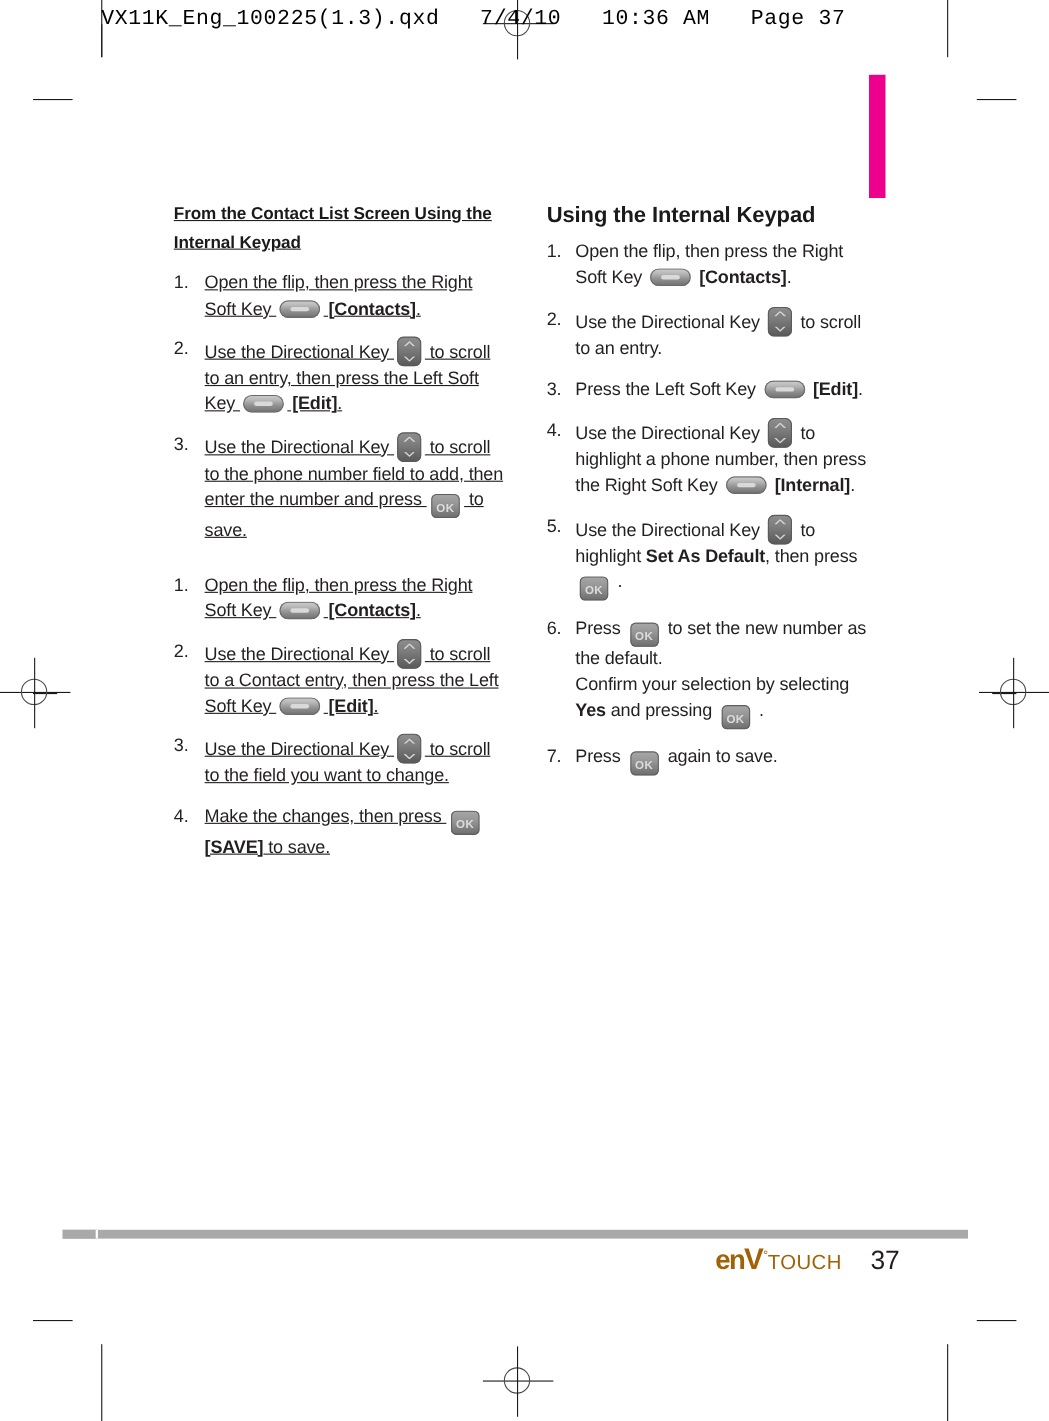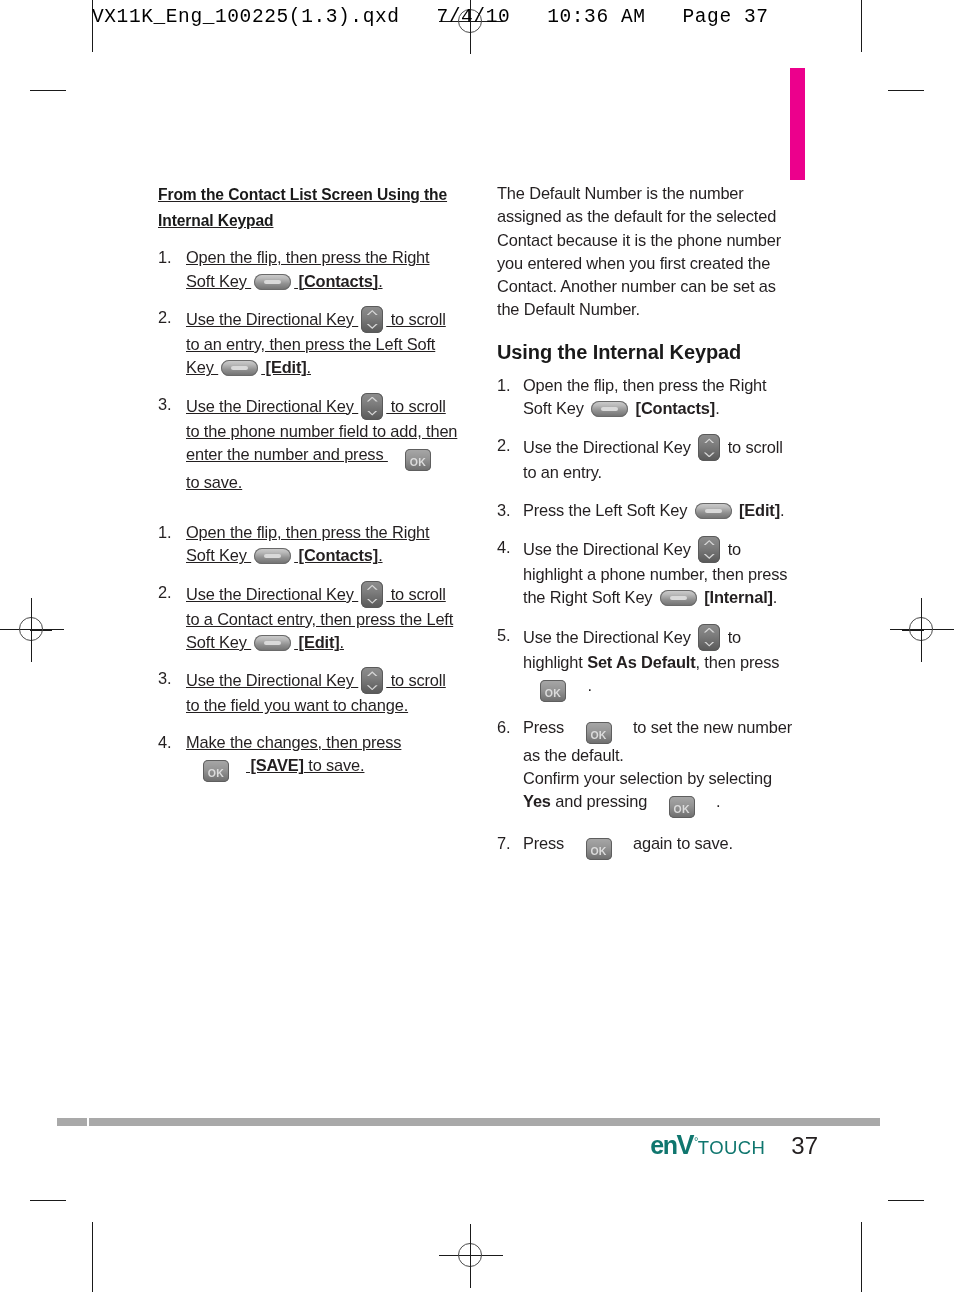--- a/index.html
+++ b/index.html
@@ -187,21 +187,21 @@
   }
 
   
   .key-ok {
     width: 26px;
     height: 22px;
     border-radius: 5px;
     background: linear-gradient(to bottom,
         #a8a8a8 0%, #949494 45%, #7e7e7e 75%, #6c6c6c 100%);
     box-shadow: 0 0 0 1px #5e5e5e inset;
-    margin: 0 17px;
+    margin: 0 4px;
     vertical-align: -6px;
     text-align: center;
   }
   .key-ok .ok-label {
     font-size: 10.5px;
     font-weight: bold;
     color: #dcdcdc;
     line-height: 22px;
     letter-spacing: 0.3px;
     font-family: "Liberation Sans", sans-serif;
@@ -231,21 +231,21 @@
     width: 320px;
     height: 34px;
     display: flex;
     align-items: baseline;
     justify-content: flex-end;
     gap: 26px;
   }
   .brand {
     font-size: 25px;
     line-height: 1;
-    color: #0f766e;
+    color: #a16207;
     white-space: nowrap;
     letter-spacing: -0.5px;
   }
   .brand .en {
     font-weight: bold;
     letter-spacing: -1.5px;
   }
   .brand .vee {
     font-weight: bold;
     font-size: 27px;
@@ -312,21 +312,20 @@
 
   <ol class="steps">
       <li><span class="num">1.</span>Open the flip, then press the Right Soft Key <span class="key key-soft"></span><b> [Contacts]</b>.</li>
       <li><span class="num">2.</span>Use the Directional Key <span class="key key-dir"><span class="chev up"></span><span class="chev down"></span></span> to scroll to a Contact entry, then press the Left Soft Key <span class="key key-soft"></span><b> [Edit]</b>.</li>
       <li><span class="num">3.</span>Use the Directional Key <span class="key key-dir"><span class="chev up"></span><span class="chev down"></span></span> to scroll to the field you want to change.</li>
       <li><span class="num">4.</span>Make the changes, then press <span class="key key-ok"><span class="ok-label">OK</span></span><b> [SAVE]</b> to save.</li>
     </ol>
 </div>
 
 <div class="col col-right">
-  <p class="body-text">The Default Number is the number assigned as the default for the selected Contact because it is the phone number you entered when you first created the Contact. Another number can be set as the Default Number.</p>
   <h3 class="sub-title">Using the Internal Keypad</h3>
   <ol class="steps">
       <li><span class="num">1.</span>Open the flip, then press the Right Soft Key <span class="key key-soft"></span><b> [Contacts]</b>.</li>
       <li><span class="num">2.</span>Use the Directional Key <span class="key key-dir"><span class="chev up"></span><span class="chev down"></span></span> to scroll to an entry.</li>
       <li><span class="num">3.</span>Press the Left Soft Key <span class="key key-soft"></span><b> [Edit]</b>.</li>
       <li><span class="num">4.</span>Use the Directional Key <span class="key key-dir"><span class="chev up"></span><span class="chev down"></span></span> to highlight a phone number, then press the Right Soft Key <span class="key key-soft"></span><b> [Internal]</b>.</li>
       <li><span class="num">5.</span>Use the Directional Key <span class="key key-dir"><span class="chev up"></span><span class="chev down"></span></span> to highlight <b>Set As Default</b>, then press <span class="key key-ok"><span class="ok-label">OK</span></span> .</li>
       <li><span class="num">6.</span>Press <span class="key key-ok"><span class="ok-label">OK</span></span> to set the new number as the default.<br>Confirm your selection by selecting <b>Yes</b> and pressing <span class="key key-ok"><span class="ok-label">OK</span></span> .</li>
       <li><span class="num">7.</span>Press <span class="key key-ok"><span class="ok-label">OK</span></span> again to save.</li>
     </ol>

